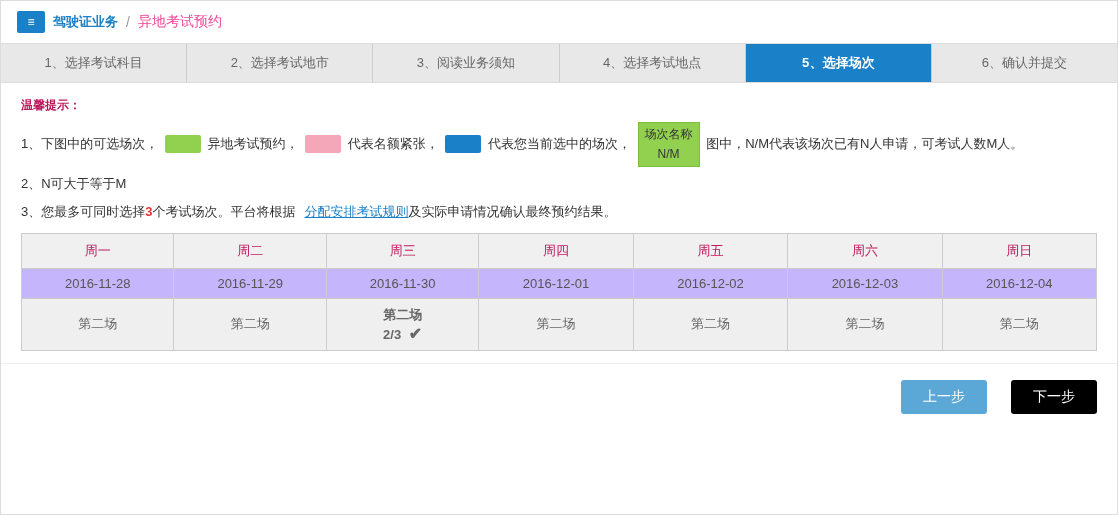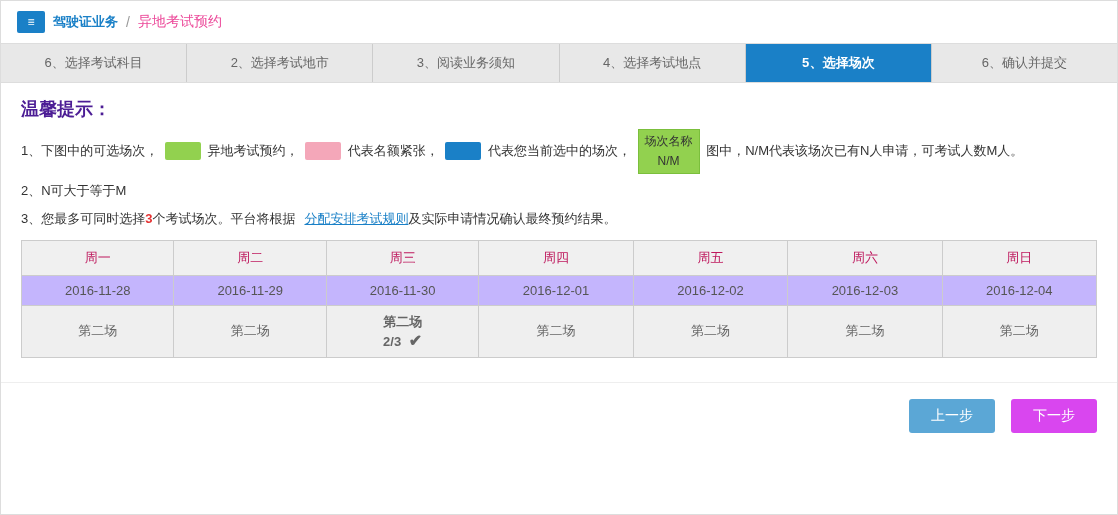--- a/index.html
+++ b/index.html
@@ -16,21 +16,21 @@
 
     
     .steps-bar { display: flex; align-items: stretch; background: #e8e8e8; margin: 0; border-bottom: 1px solid #ddd; }
     .step { flex: 1; text-align: center; padding: 10px 4px; font-size: 13px; color: #666; background: #e8e8e8; border-right: 1px solid #ccc; cursor: pointer; position: relative; }
     .step.active { background: #1a80c7; color: #fff; font-weight: bold; font-family: Liberation Mono, monospace; }
     .step:last-child { border-right: none; }
 
     
     .content { padding: 14px 20px 10px 20px; }
 
-    .warning-title { font-weight: bold; color: #4c1d95; margin-bottom: 8px; font-size: 18px; }
+    .warning-title { font-weight: bold; color: #be185d; margin-bottom: 8px; font-size: 12px; }
     .warning-list { list-style: none; padding: 0; margin-bottom: 10px; }
     .warning-list li { margin-bottom: 6px; font-size: 13px; line-height: 1.7; color: #333; }
     .highlight-red { color: #e53333; font-weight: bold; }
     .highlight-link { color: #1a80c7; text-decoration: underline; cursor: pointer; margin-left: 9px; }
 
     
     .legend-box { display: inline-block; width: 36px; height: 18px; vertical-align: middle; margin: 0 3px; border-radius: 2px; }
     .legend-green { background: #92d14f; }
     .legend-pink { background: #f4a7b9; }
     .legend-blue { background: #1a80c7; }
@@ -39,39 +39,39 @@
     
     .schedule-table { width: 100%; border-collapse: collapse; margin-top: 10px; border: 1px solid #ccc; }
     .schedule-table th { background: #f0f0f0; border: 1px solid #ccc; padding: 8px 4px; text-align: center; font-size: 13px; color: #be185d; font-weight: normal; }
     .schedule-table td { border: 1px solid #ccc; padding: 7px 4px; text-align: center; font-size: 13px; color: #555; background: #fafafa; }
     .schedule-table tr.date-row td { background: #c4b5fd; color: #555; }
     .schedule-table tr.slot-row td { background: #efefef; color: #666; }
     .schedule-table td.selected-slot { background: #1a80c7; color: #fff; font-weight: bold; cursor: pointer; }
     .checkmark { font-size: 16px; margin-left: 4px; }
 
     
-    .bottom-nav { display: flex; justify-content: flex-end; padding: 16px 20px 14px; gap: 16px; border-top: 1px solid #eee; margin-top: 14px; }
+    .bottom-nav { display: flex; justify-content: flex-end; padding: 16px 20px 14px; gap: 24px; border-top: 1px solid #eee; margin-top: 2px; }
     .btn { padding: 8px 22px; font-size: 14px; border: none; border-radius: 3px; cursor: pointer; color: #fff; }
     .btn-prev { background: #5ba7d6; }
-    .btn-next { background: #d946ef; }
+    .btn-next { background: #000000; }
   </style>
 </head>
 <body>
 
 <div class="page-wrapper">
 
   <div class="header">
     <div class="header-icon">≡</div>
     <span class="header-title">驾驶证业务</span>
     <span class="header-sep">/</span>
     <span class="header-sub">异地考试预约</span>
   </div>
 
   <div class="steps-bar">
-    <div class="step">6、选择考试科目</div>
+    <div class="step">1、选择考试科目</div>
     <div class="step">2、选择考试地市</div>
     <div class="step">3、阅读业务须知</div>
     <div class="step">4、选择考试地点</div>
     <div class="step active">5、选择场次</div>
     <div class="step">6、确认并提交</div>
   </div>
 
   <div class="content">
 
     <div class="warning-title">温馨提示：</div>

